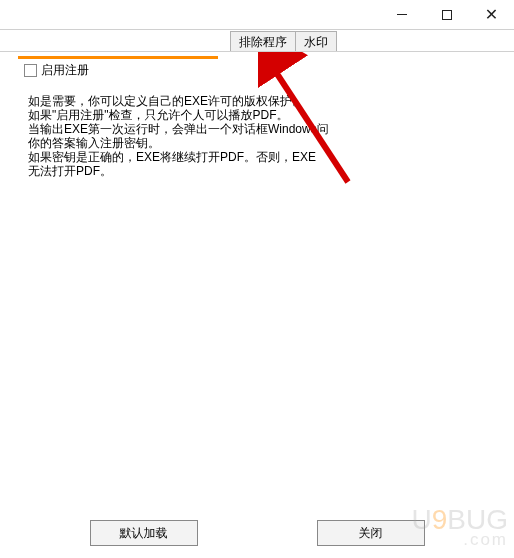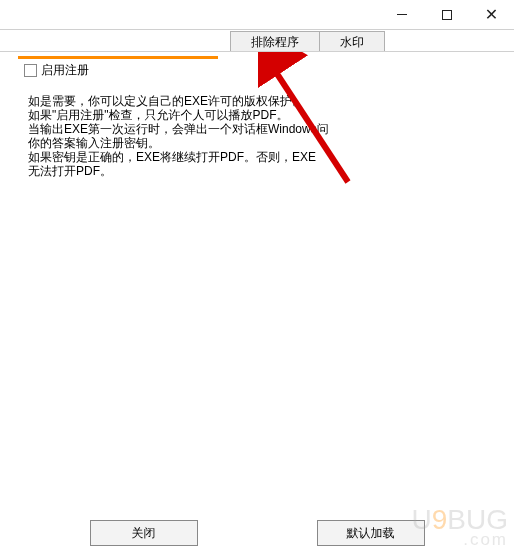--- a/index.html
+++ b/index.html
@@ -37,21 +37,21 @@
   }
   .tabs-row {
     height: 22px;
     display: flex;
     align-items: center;
     padding-left: 230px;
     border-bottom: 1px solid #d0d0d0;
     position: relative;
   }
   .tab {
-    padding: 2px 20px;
+    padding: 2px 8px;
     border: 1px solid #b0b0b0;
     border-bottom: none;
     background: #f0f0f0;
     font-size: 12px;
     margin-right: -1px;
     height: 20px;
     line-height: 16px;
   }
   .content {
     position: relative;
@@ -166,20 +166,20 @@
     <defs>
       <marker id="ah" markerWidth="14" markerHeight="14" refX="3" refY="6" orient="auto">
         <polygon points="0,0 12,6 0,12" fill="#d40000"></polygon>
       </marker>
     </defs>
     <line x1="90" y1="130" x2="10" y2="8" stroke="#d40000" stroke-width="6" marker-end="url(#ah)"></line>
   </svg>
 </div>
 
 <div class="button-row">
+  <div class="btn">默认加载</div>
   <div class="btn">关闭</div>
-  <div class="btn">默认加载</div>
 </div>
 
 <div class="watermark">
   <span>U</span><span class="orange">9</span><span>BUG</span>
   <span class="sub">.com</span>
 </div>
 
 </body></html>

